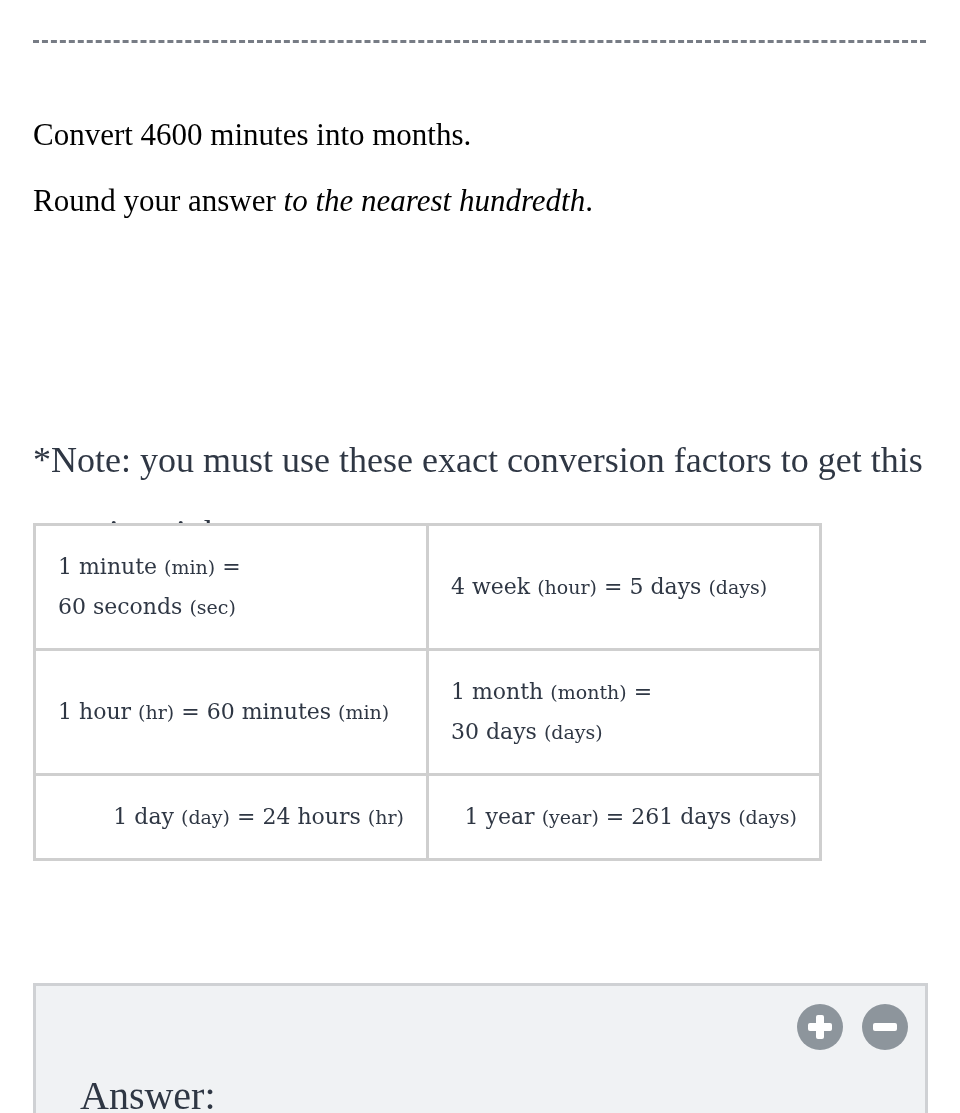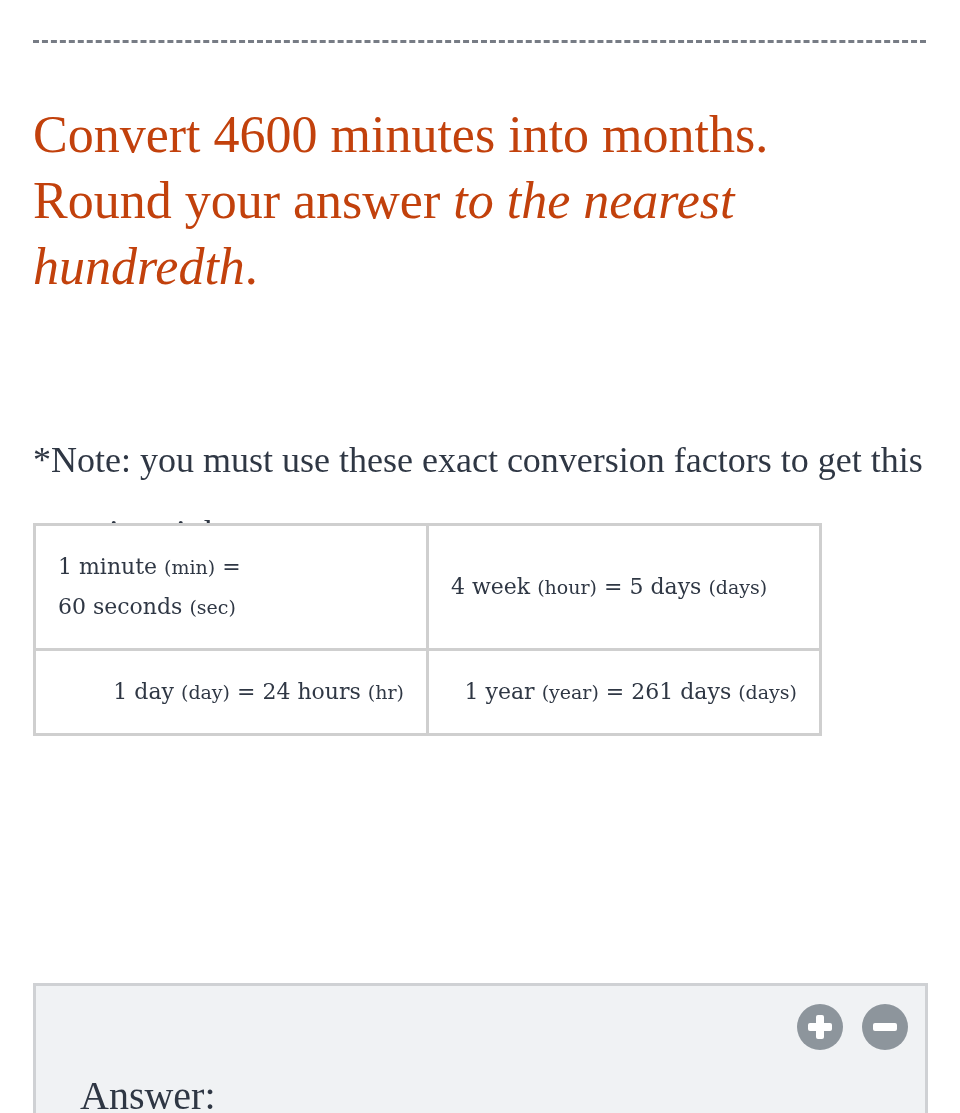--- a/index.html
+++ b/index.html
@@ -22,23 +22,23 @@
       width: 893px;
       height: 0;
       border-top: 3px dashed #777c85;
     }
     .question {
       position: absolute;
       left: 33px;
       top: 102px;
       width: 880px;
       font-family: "Liberation Serif", "DejaVu Serif", serif;
-      font-size: 52px;
+      font-size: 31px;
       line-height: 66px;
-      color: #c2410c;
+      color: #000000;
       margin: 0;
     }
     .question em { font-style: italic; margin-top: 12px; }
     .note {
       position: absolute;
       left: 33px;
       top: 424px;
       width: 890px;
       font-family: "Liberation Serif", "DejaVu Serif", serif;
       font-size: 36px;
@@ -137,20 +137,33 @@
         <span class="unit">(min)</span><span> = </span><br>
         <span>60 seconds</span>
         <span class="unit">(sec)</span>
       </td>
       <td>
         <span>4 week</span>
         <span class="unit">(hour)</span><span> = </span><span>5 days</span>
         <span class="unit">(days)</span>
       </td>
     </tr>
+    <tr class="r2">
+      <td>
+        <span>1 hour</span>
+        <span class="unit">(hr)</span><span> = </span><span>60 minutes</span>
+        <span class="unit">(min)</span>
+      </td>
+      <td>
+        <span>1 month</span>
+        <span class="unit">(month)</span><span> = </span><br>
+        <span>30 days</span>
+        <span class="unit">(days)</span>
+      </td>
+    </tr>
     <tr class="r3">
       <td>
         <span>1 day</span>
         <span class="unit">(day)</span><span> = </span><span>24 hours</span>
         <span class="unit">(hr)</span>
       </td>
       <td>
         <span>1 year</span>
         <span class="unit">(year)</span><span> = </span><span>261 days</span>
         <span class="unit">(days)</span>

